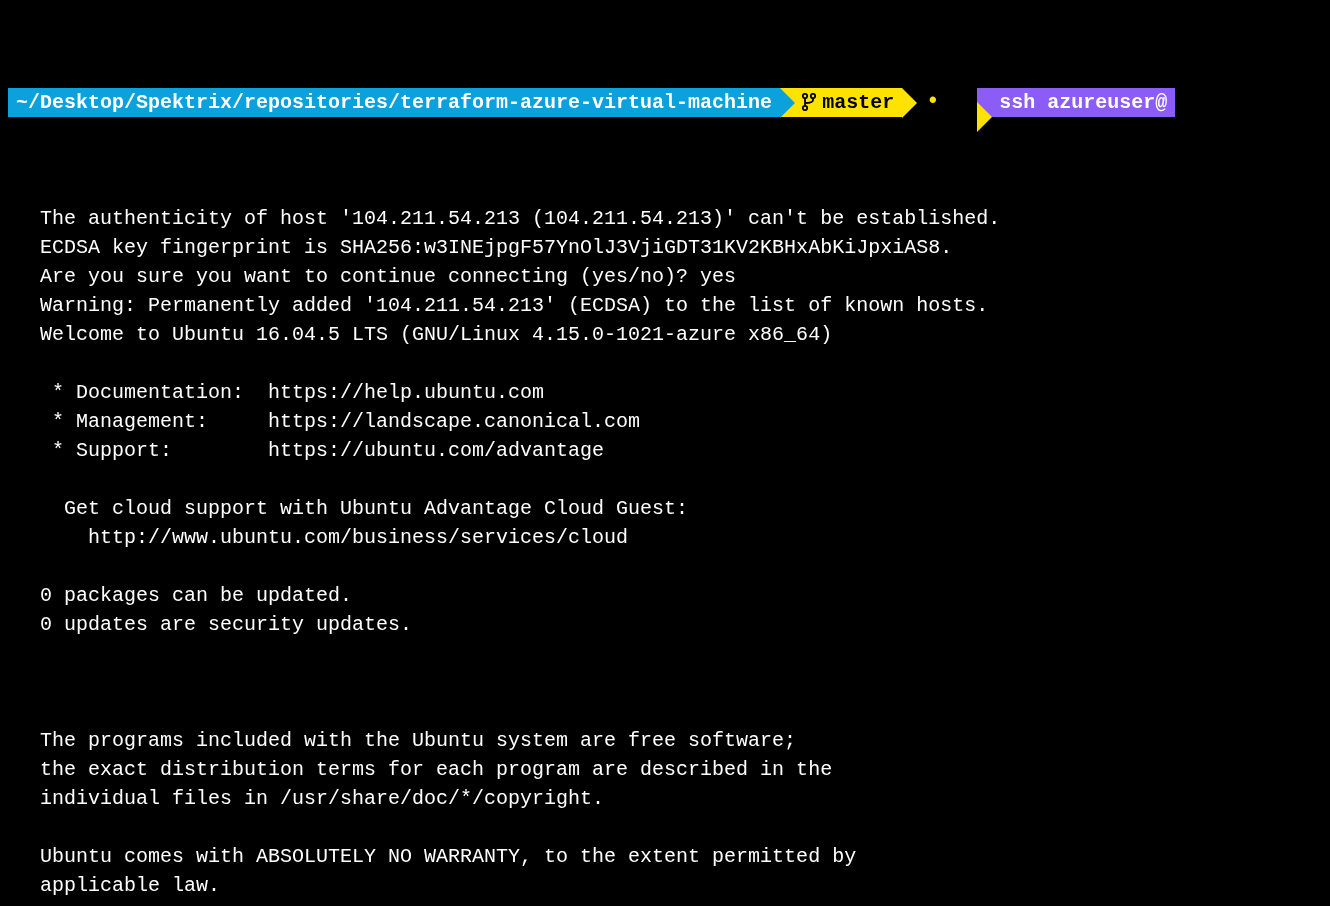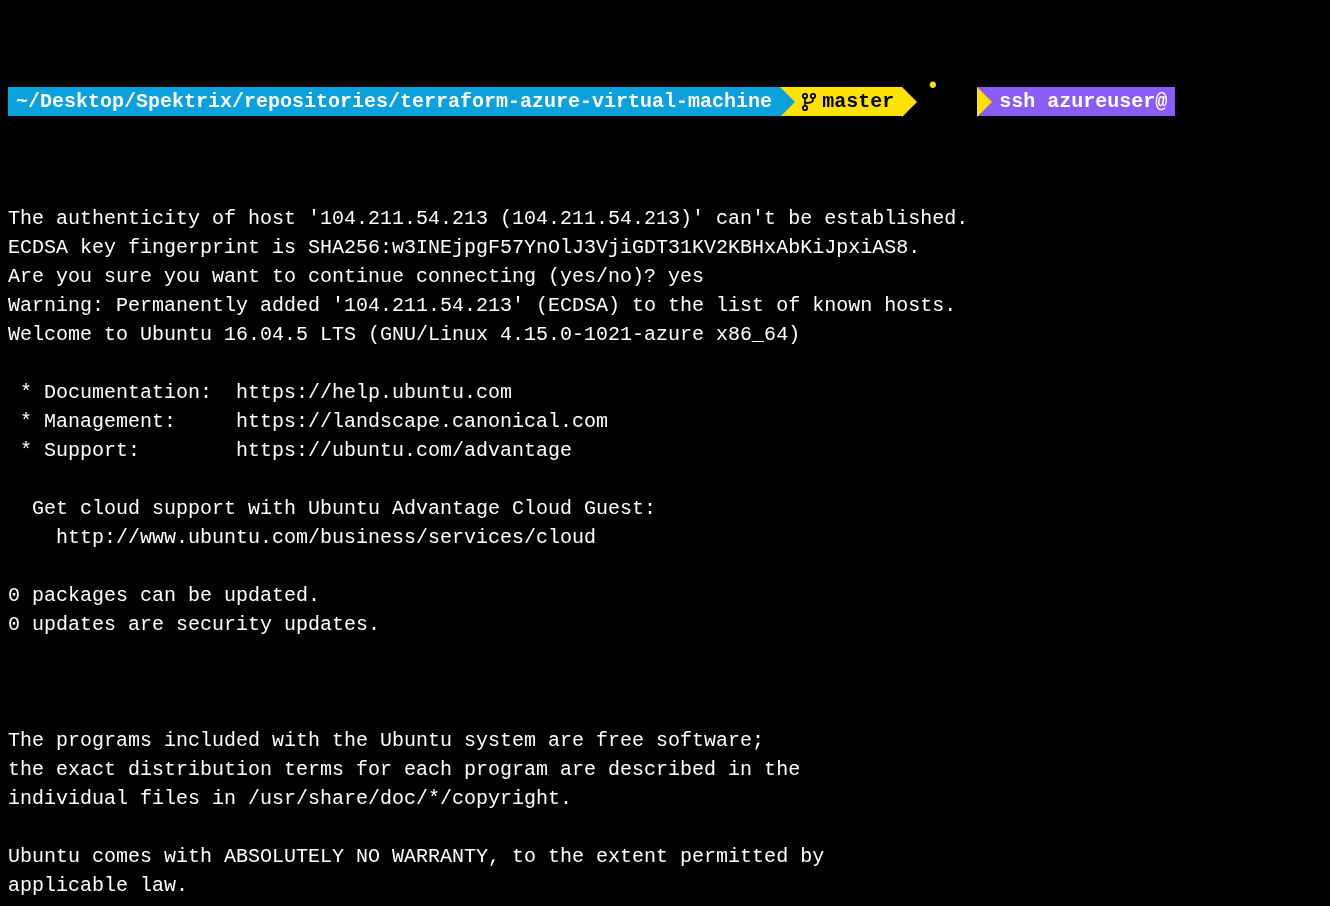--- a/index.html
+++ b/index.html
@@ -14,21 +14,21 @@
       -webkit-font-smoothing: antialiased;
       overflow: hidden;
     }
     .terminal {
       padding: 0 8px 8px 8px;
       white-space: pre;
     }
     
     .status-bar {
       display: flex;
-      align-items: flex-start;
+      align-items: center;
       height: 30px;
       font-weight: 700;
       font-family: Liberation Mono, monospace;
     }
     .seg {
       display: inline-flex;
       align-items: center;
       padding: 0 8px;
       position: relative;
     }
@@ -45,21 +45,21 @@
     .seg-branch { background: #ffe300; color: #000; padding-left: 22px; z-index: 3; }
     .seg-branch .arrow-out { border-left: 15px solid #ffe300; }
     .seg-status { background: #000; color: #ffe300; padding-left: 22px; z-index: 2; }
     .seg-status .arrow-out { border-left: 15px solid #000; }
     .seg-end    { background: #ffe300; color: #000; padding-left: 22px; padding-right: 6px; z-index: 1; }
     .seg-end .arrow-out { border-left: 15px solid #ffe300; }
     .seg-cmd    { background: #8b5cf6; color: #fff; padding-left: 22px; }
     .branch-icon { margin-right: 6px; display:inline-flex; }
     .dot { font-size: 22px; line-height: 0; padding: 0 2px; }
     
-    .line { white-space: pre; }
+    .line { white-space: pre; margin-left: 32px; }
   </style>
 </head>
 <body>
 
 <div class="terminal">
 
   <div class="status-bar">
     <span class="seg seg-path">
       <span>~/Desktop/Spektrix/repositories/terraform-azure-virtual-machine</span>
       <span class="arrow-out"></span>

